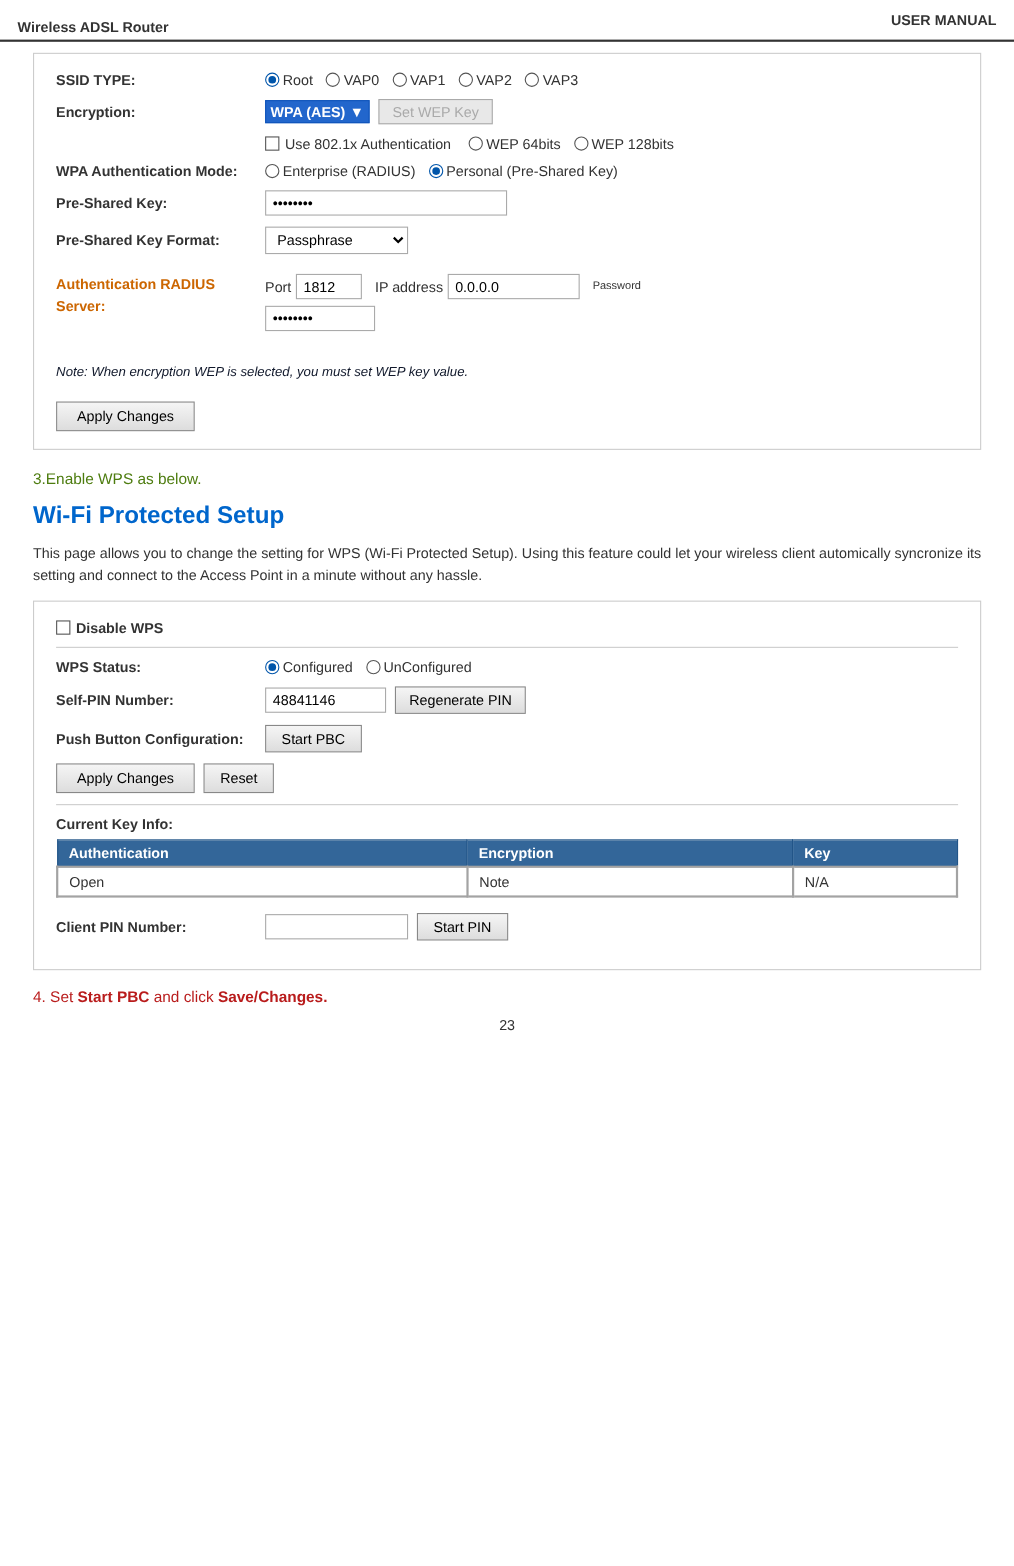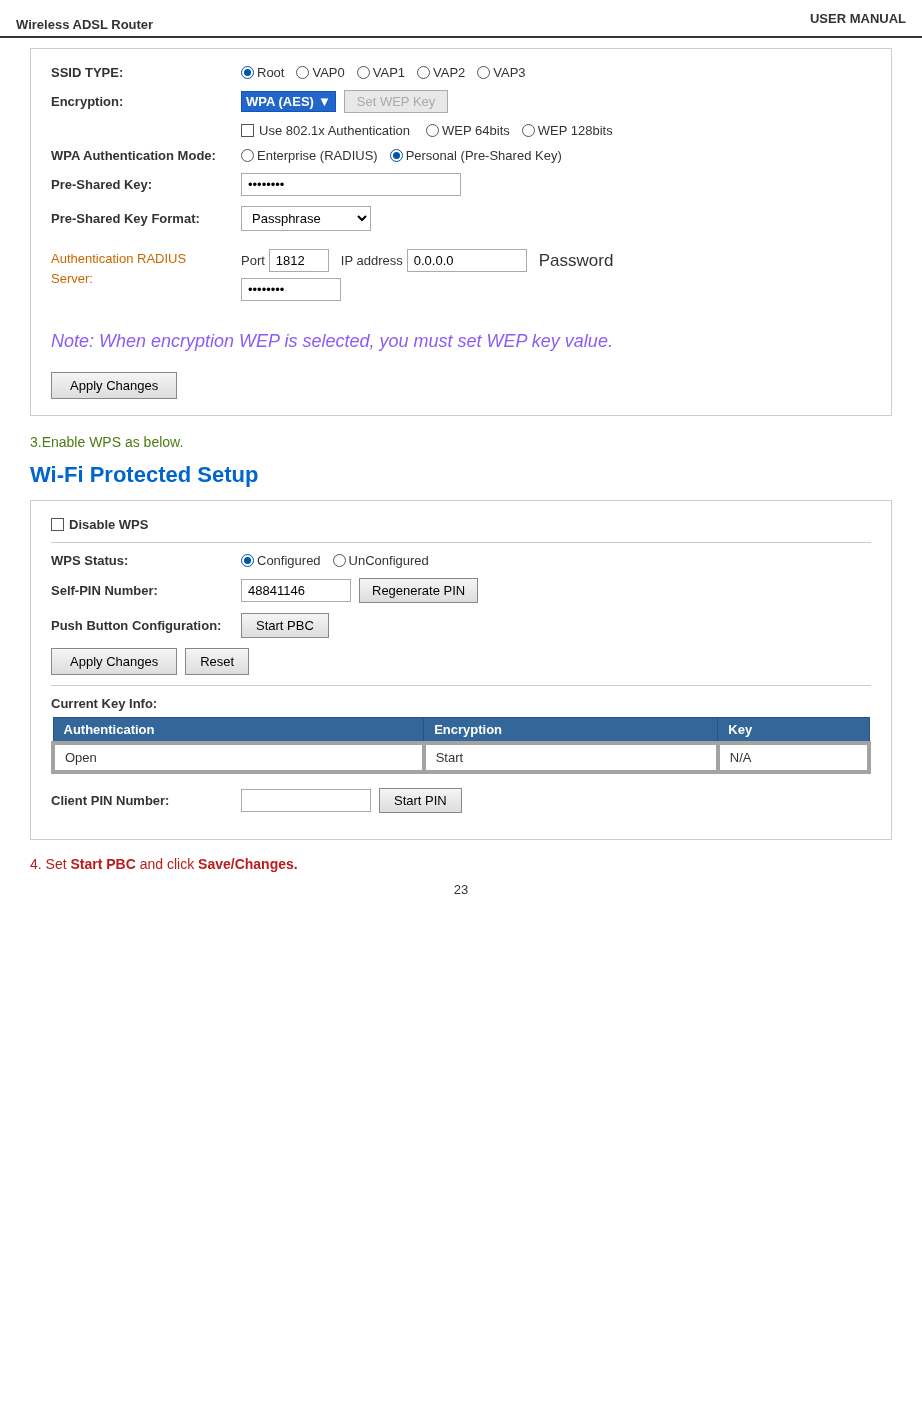--- a/index.html
+++ b/index.html
@@ -42,21 +42,21 @@
     }
 
     .form-label {
       font-weight: bold;
       font-size: 13px;
       color: #333;
       min-width: 190px;
     }
 
     .form-label-orange {
-      font-weight: normal;
+      font-weight: bold;
       font-size: 13px;
       color: #cc6600;
       min-width: 190px;
     }
 
     .radio-group {
       display: flex;
       align-items: center;
       gap: 12px;
       flex-wrap: wrap;
@@ -136,22 +136,22 @@
     .select-field {
       border: 1px solid #aaa;
       padding: 3px 6px;
       font-size: 13px;
       background: #fff;
       min-width: 130px;
     }
 
     .note-text {
       font-style: italic;
-      color: #8b5cf6;
-      font-size: 18px;
+      color: #0f172a;
+      font-size: 12px;
       margin: 10px 0;
     }
 
     .btn-apply {
       border: 1px solid #888;
       background: linear-gradient(to bottom, #f5f5f5, #ddd);
       padding: 5px 18px;
       font-size: 13px;
       cursor: pointer;
     }
@@ -230,39 +230,39 @@
       padding: 4px 10px;
       font-size: 13px;
       font-weight: bold;
       text-align: left;
       border: 1px solid #225588;
     }
 
     .table-current-key td {
       padding: 5px 10px;
       font-size: 13px;
-      border: 4px solid #a3a3a3;
+      border: 2px solid #a3a3a3;
       background: #fff;
     }
 
     .current-key-label {
       font-weight: bold;
       font-size: 13px;
       margin-bottom: 6px;
     }
 
     .divider {
       border: none;
       border-top: 1px solid #ccc;
       margin: 10px 0;
     }
 
     .port-label { font-size: 13px; margin-right: 4px; }
     .ip-label { font-size: 13px; margin: 0 4px; }
-    .password-label { font-size: 17px; margin: 0 4px; }
+    .password-label { font-size: 10px; margin: 0 4px; }
 
     .step4-text {
       font-size: 14px;
       color: #b91c1c;
       margin-top: 16px;
     }
 
     .page-number {
       text-align: center;
       font-size: 13px;
@@ -396,20 +396,21 @@
 
     
     <button class="btn-apply">Apply Changes</button>
 
   </div>
 
   <div class="step-label">3.Enable WPS as below.</div>
 
   <div class="wps-title">Wi-Fi Protected Setup</div>
 
+  <div class="wps-description">This page allows you to change the setting for WPS (Wi-Fi Protected Setup). Using this feature could let your wireless client automically syncronize its setting and connect to the Access Point in a minute without any hassle.</div>
 
   <div class="wps-form">
 
     <div class="form-row">
       <div class="checkbox-item">
         <div class="checkbox-box"></div>
         <span style="font-weight:bold;">Disable WPS</span>
       </div>
     </div>
 
@@ -453,21 +454,21 @@
       <thead>
         <tr>
           <th>Authentication</th>
           <th>Encryption</th>
           <th>Key</th>
         </tr>
       </thead>
       <tbody>
         <tr>
           <td>Open</td>
-          <td>Start</td>
+          <td>Note</td>
           <td>N/A</td>
         </tr>
       </tbody>
     </table>
 
     <div style="height:14px"></div>
 
     <div class="form-row">
       <span class="form-label" style="font-weight:bold;">Client PIN Number:</span>
       <input class="input-field" type="text" style="width: 130px;">

